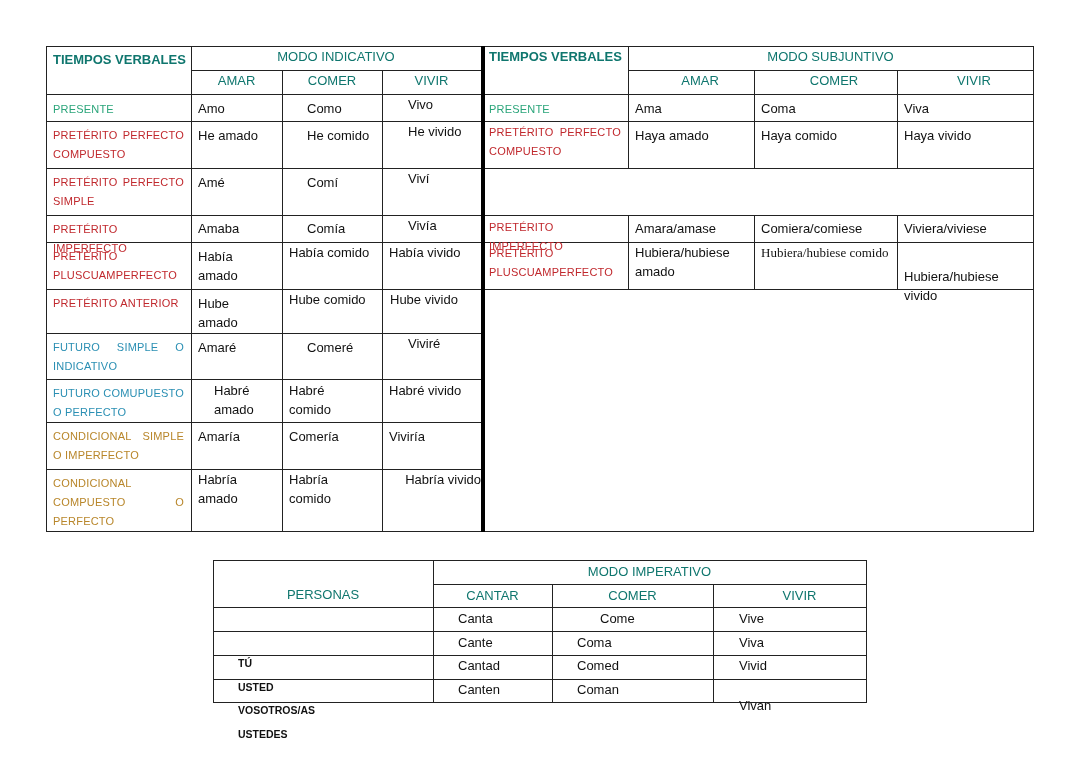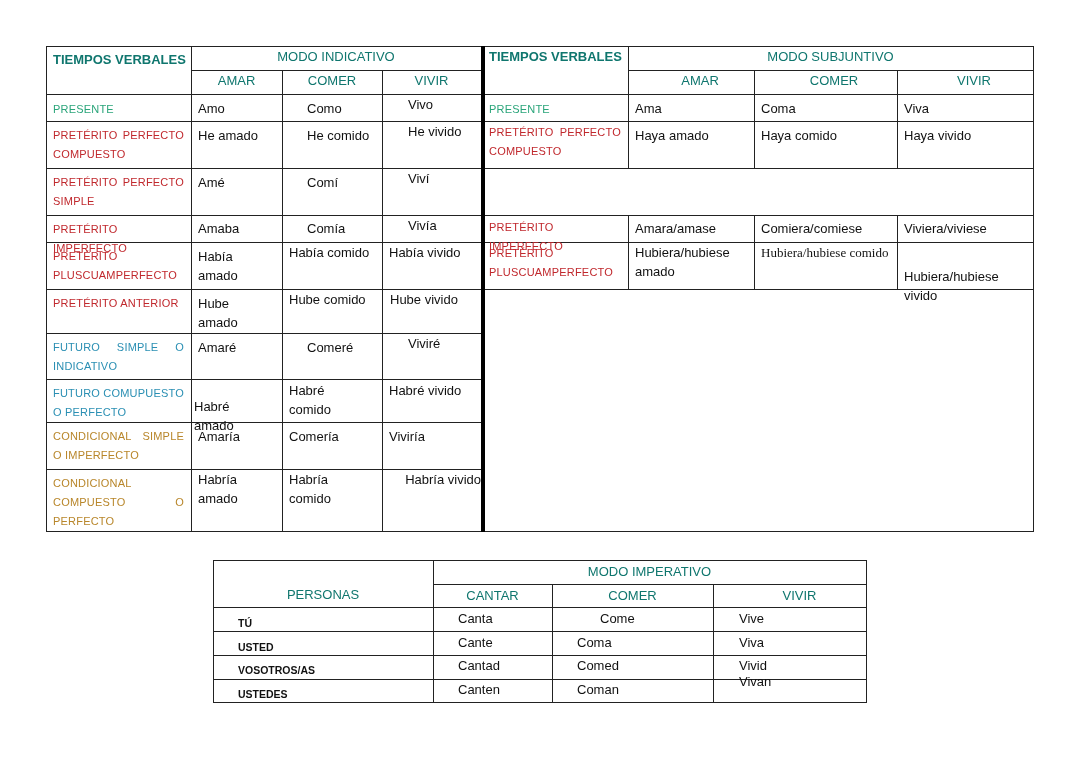--- a/index.html
+++ b/index.html
@@ -6,21 +6,21 @@
   body { width:1080px; height:763px; position:relative; overflow:hidden;
          font-family:"Liberation Sans", "DejaVu Sans", sans-serif; color:#111; }
   .abs { position:absolute; box-sizing:border-box; }
   .hline { position:absolute; height:1px; background:#222; }
   .vline { position:absolute; width:1px; background:#222; }
   .thick { background:#000; }
   .hdr { color:#0f766e; font-weight:normal; font-size:13px; text-align:center; }
   .hdr-left { color:#0f766e; font-weight:bold; font-size:13px; }
   .tense { font-size:11px; letter-spacing:0.2px; line-height:19px; text-align:justify; text-align-last:left; }
   .cell { font-size:13px; line-height:19px; }
-  .p { font-size:10.5px; font-weight:bold; color:#111; }
+  .p { font-size:10.5px; font-weight:bold; color:#111;margin-top:40px; }
 </style>
 </head>
 <body>
 
 <div>
 
   <div class="hline" style="left:46px;top:46px;width:988px;"></div>
   <div class="vline" style="left:46px;top:46px;height:486px;"></div>
   <div class="hline" style="left:46px;top:531px;width:988px;"></div>
   <div class="vline" style="left:1033px;top:46px;height:486px;"></div>
@@ -61,21 +61,21 @@
   <div class="abs tense" style="left:53px;top:427px;width:131px;color:#b8862a;">CONDICIONAL SIMPLE O IMPERFECTO</div>
   <div class="abs tense" style="left:53px;top:474px;width:131px;color:#b8862a;">CONDICIONAL COMPUESTO O PERFECTO</div>
 
   <div class="abs cell" style="left:198px;top:99px;width:80px;">Amo</div>
   <div class="abs cell" style="left:198px;top:126px;width:80px;">He amado</div>
   <div class="abs cell" style="left:198px;top:173px;width:80px;">Amé</div>
   <div class="abs cell" style="left:198px;top:219px;width:80px;">Amaba</div>
   <div class="abs cell" style="left:198px;top:247px;width:60px;">Había amado</div>
   <div class="abs cell" style="left:198px;top:294px;width:60px;">Hube amado</div>
   <div class="abs cell" style="left:198px;top:338px;width:80px;">Amaré</div>
-  <div class="abs cell" style="left:194px;top:381px;width:60px;margin-top:16px;">Habré amado</div>
+  <div class="abs cell" style="left:214px;top:381px;width:60px;">Habré amado</div>
   <div class="abs cell" style="left:198px;top:427px;width:80px;">Amaría</div>
   <div class="abs cell" style="left:198px;top:470px;width:60px;">Habría amado</div>
 
   <div class="abs cell" style="left:307px;top:99px;width:74px;">Como</div>
   <div class="abs cell" style="left:307px;top:126px;width:74px;">He comido</div>
   <div class="abs cell" style="left:307px;top:173px;width:74px;">Comí</div>
   <div class="abs cell" style="left:307px;top:219px;width:74px;">Comía</div>
   <div class="abs cell" style="left:289px;top:243px;width:92px;">Había comido</div>
   <div class="abs cell" style="left:289px;top:290px;width:92px;">Hube comido</div>
   <div class="abs cell" style="left:307px;top:338px;width:74px;">Comeré</div>
@@ -172,14 +172,14 @@
   <div class="abs cell" style="left:458px;top:633px;">Cante</div>
   <div class="abs cell" style="left:577px;top:633px;">Coma</div>
   <div class="abs cell" style="left:739px;top:633px;">Viva</div>
 
   <div class="abs cell" style="left:458px;top:656px;">Cantad</div>
   <div class="abs cell" style="left:577px;top:656px;">Comed</div>
   <div class="abs cell" style="left:739px;top:656px;">Vivid</div>
 
   <div class="abs cell" style="left:458px;top:680px;">Canten</div>
   <div class="abs cell" style="left:577px;top:680px;">Coman</div>
-  <div class="abs cell" style="left:739px;top:672px;text-align:right;">Vivan</div>
+  <div class="abs cell" style="left:739px;top:696px;text-align:right;">Vivan</div>
 </div>
 
 </body></html>

